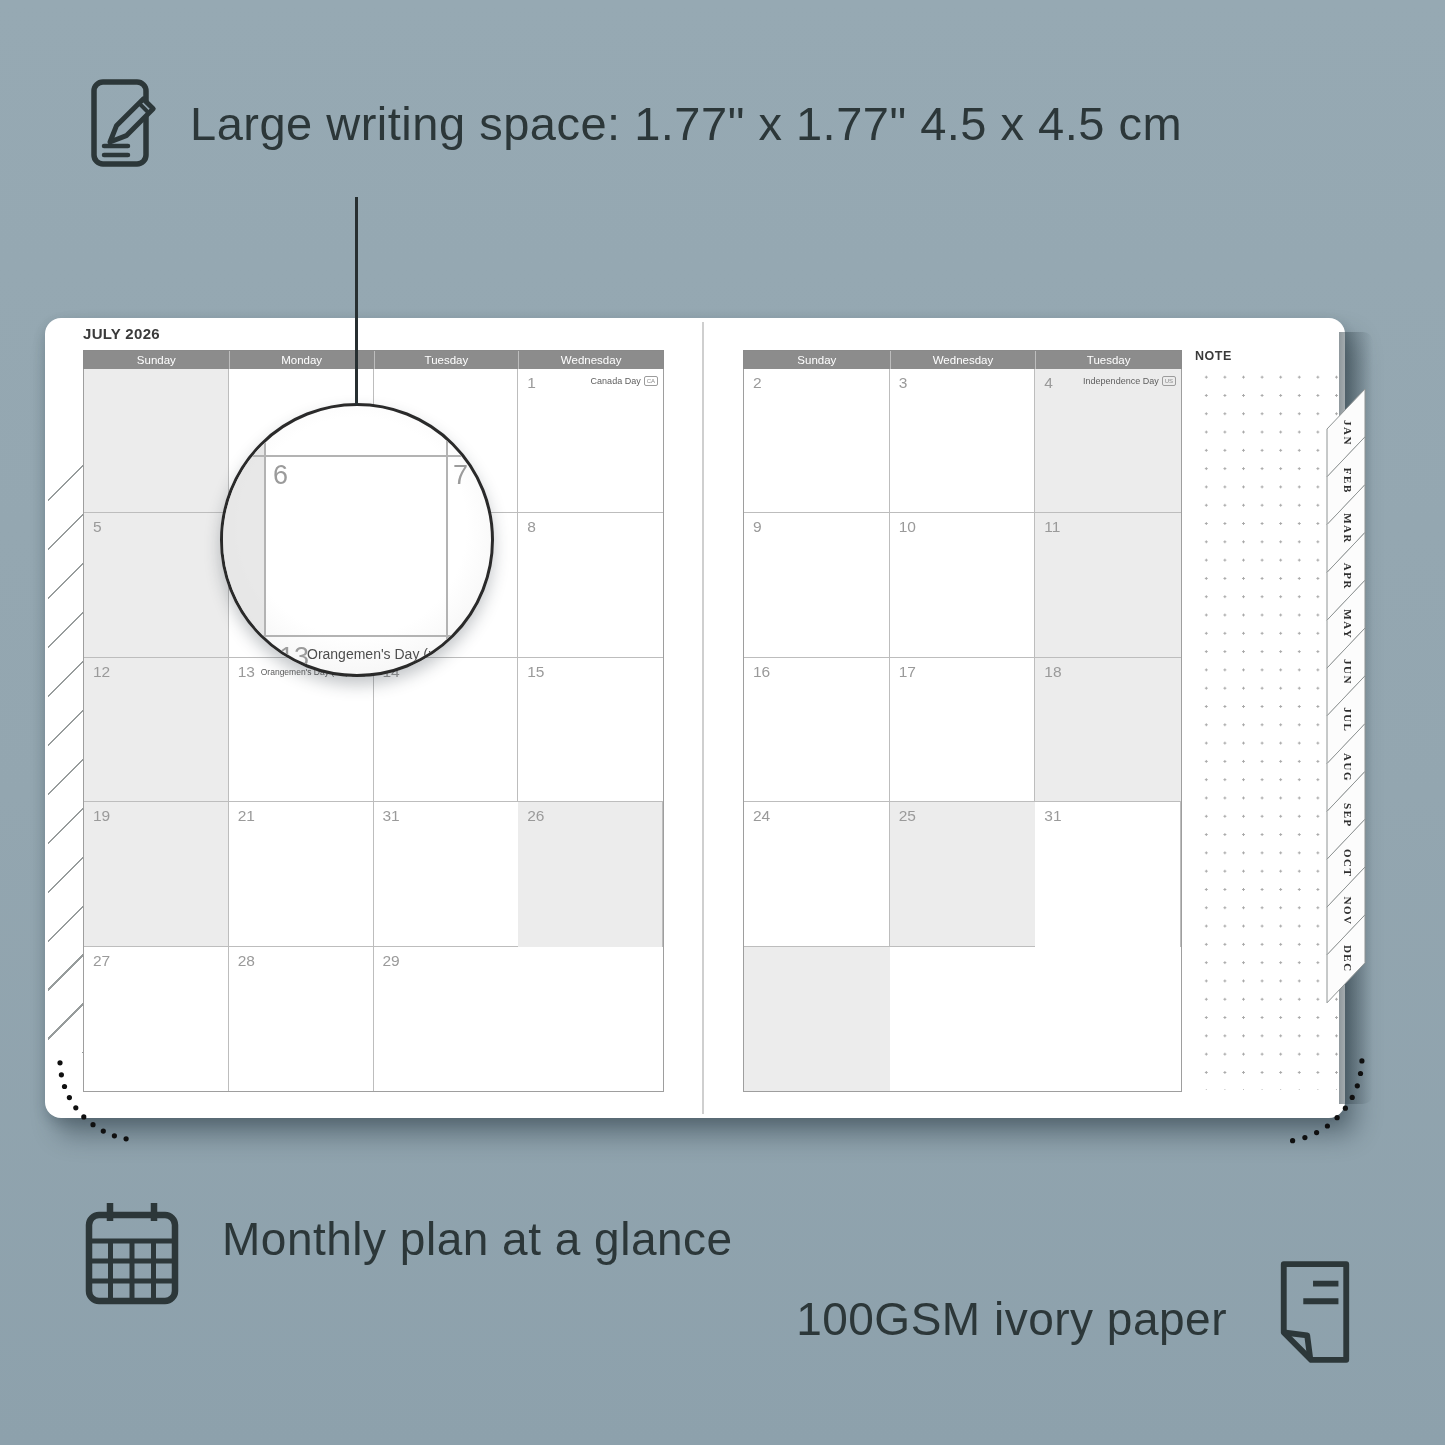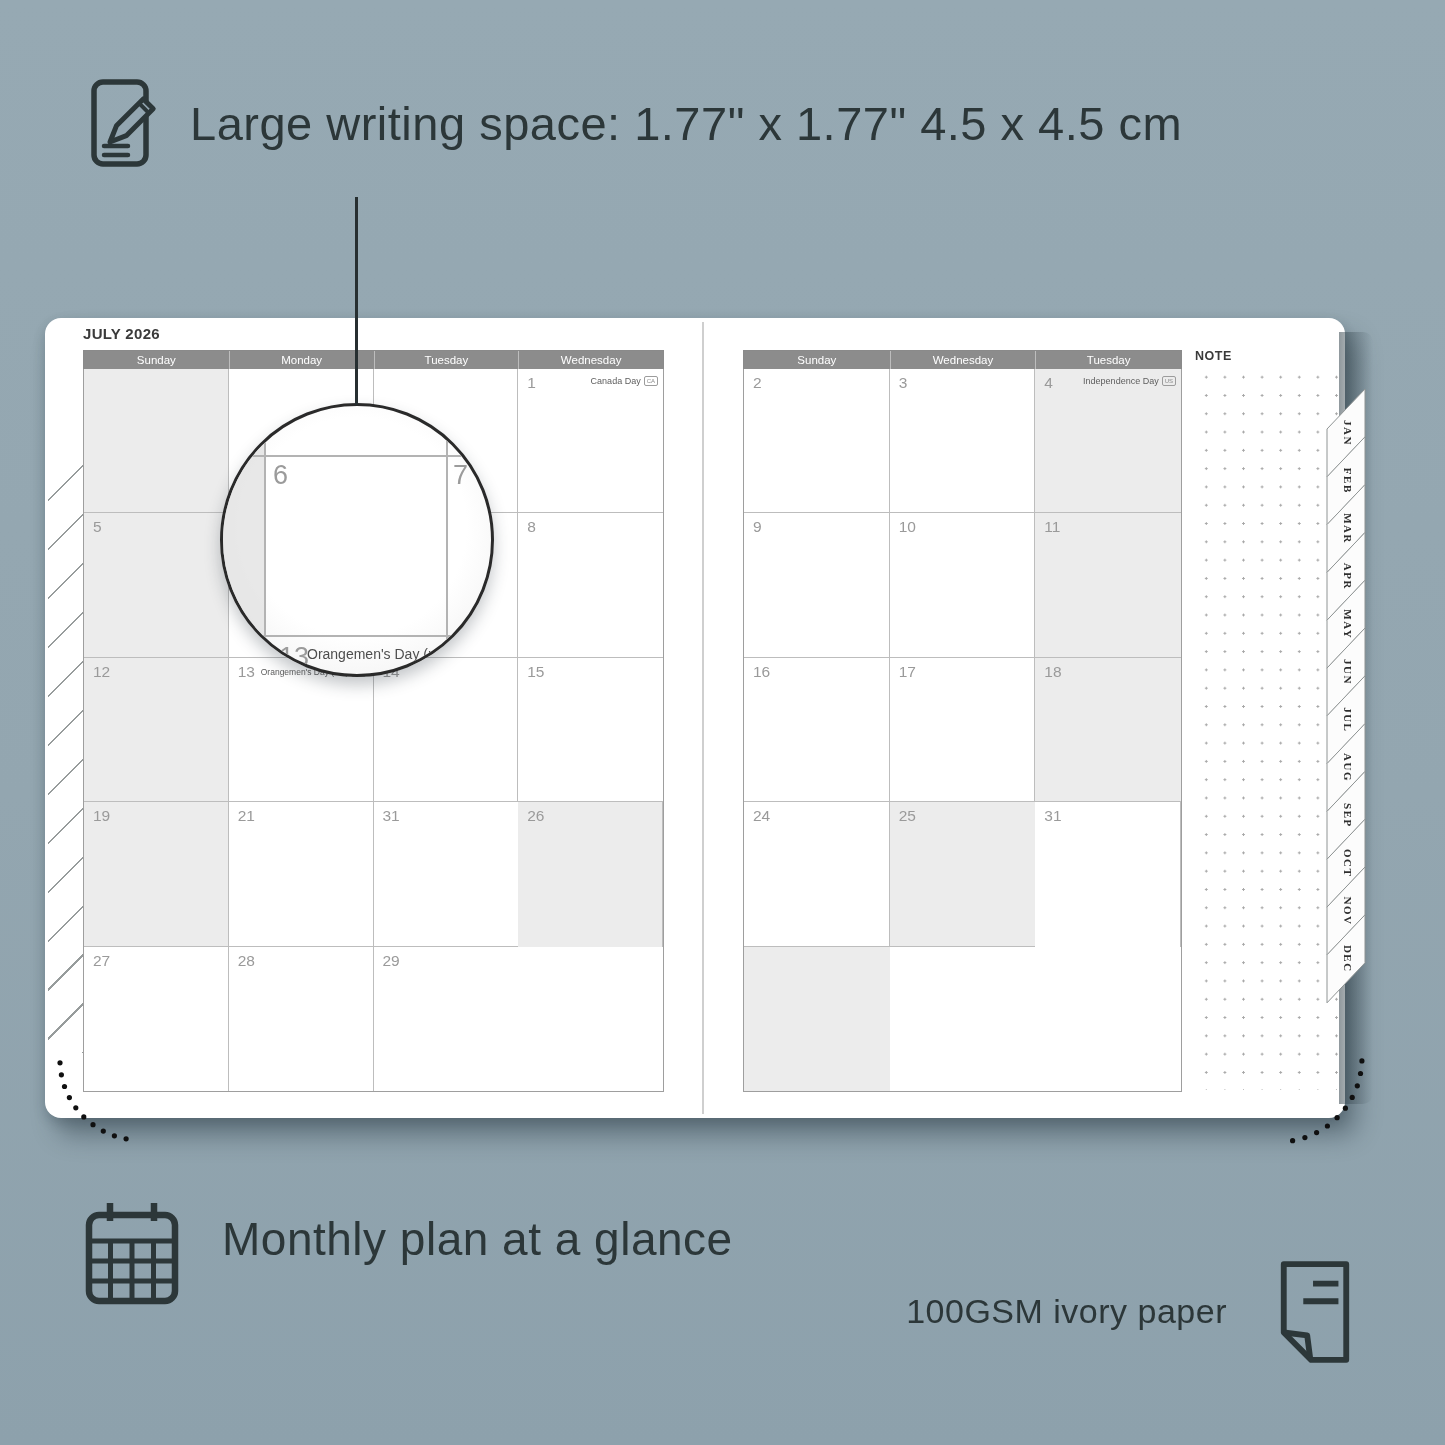--- a/index.html
+++ b/index.html
@@ -63,21 +63,21 @@
   .mag-gray{left:0;top:0;width:42px;height:100%;background:rgba(224,224,224,.75);}
   .mag-line-h{left:0;width:100%;height:1.5px;background:#b3b3b3;}
   .mag-line-v{top:0;width:1.5px;height:100%;background:#b3b3b3;}
   .mag-num{font-size:27px;color:#9b9b9b;}
   .mag-event{left:84px;top:240px;font-size:14px;color:#4e4e4e;white-space:nowrap;display:flex;gap:5px;align-items:center;}
   .mag-event .badge{font-size:9px;height:12px;line-height:12px;padding:0 3px;border-radius:3px;}
   
   .arcs-svg{left:0;top:0;width:1300px;height:800px;overflow:visible;z-index:4;pointer-events:none;}
   
   .bottom-plan-text{left:222px;top:1212px;font-size:46px;color:#2c3739;letter-spacing:0.5px;}
-  .bottom-paper-text{right:218px;top:1292px;font-size:34px;color:#2c3739;letter-spacing:0.5px;}
+  .bottom-paper-text{right:218px;top:1292px;font-size:46px;color:#2c3739;letter-spacing:0.5px;}
 </style>
 </head>
 <body>
 
 <div class="abs icon-box" style="left:82px;top:74px;">
   <svg width="92" height="96" viewBox="0 0 76 96">
     <rect x="4" y="8" width="52" height="82" rx="9" fill="none" stroke="#2c3739" stroke-width="5.5"></rect>
     <path d="M14,72 H38 M14,81 H38" stroke="#2c3739" stroke-width="4.5" stroke-linecap="round"></path>
     <path d="M20,68 L26.4,51.8 L53.3,24.9 L63.2,34.8 L36.3,61.7 Z" fill="#93a6b1" stroke="#2c3739" stroke-width="5" stroke-linejoin="round"></path>
     <path d="M49,29.2 L58.9,39.1" stroke="#2c3739" stroke-width="4"></path>

